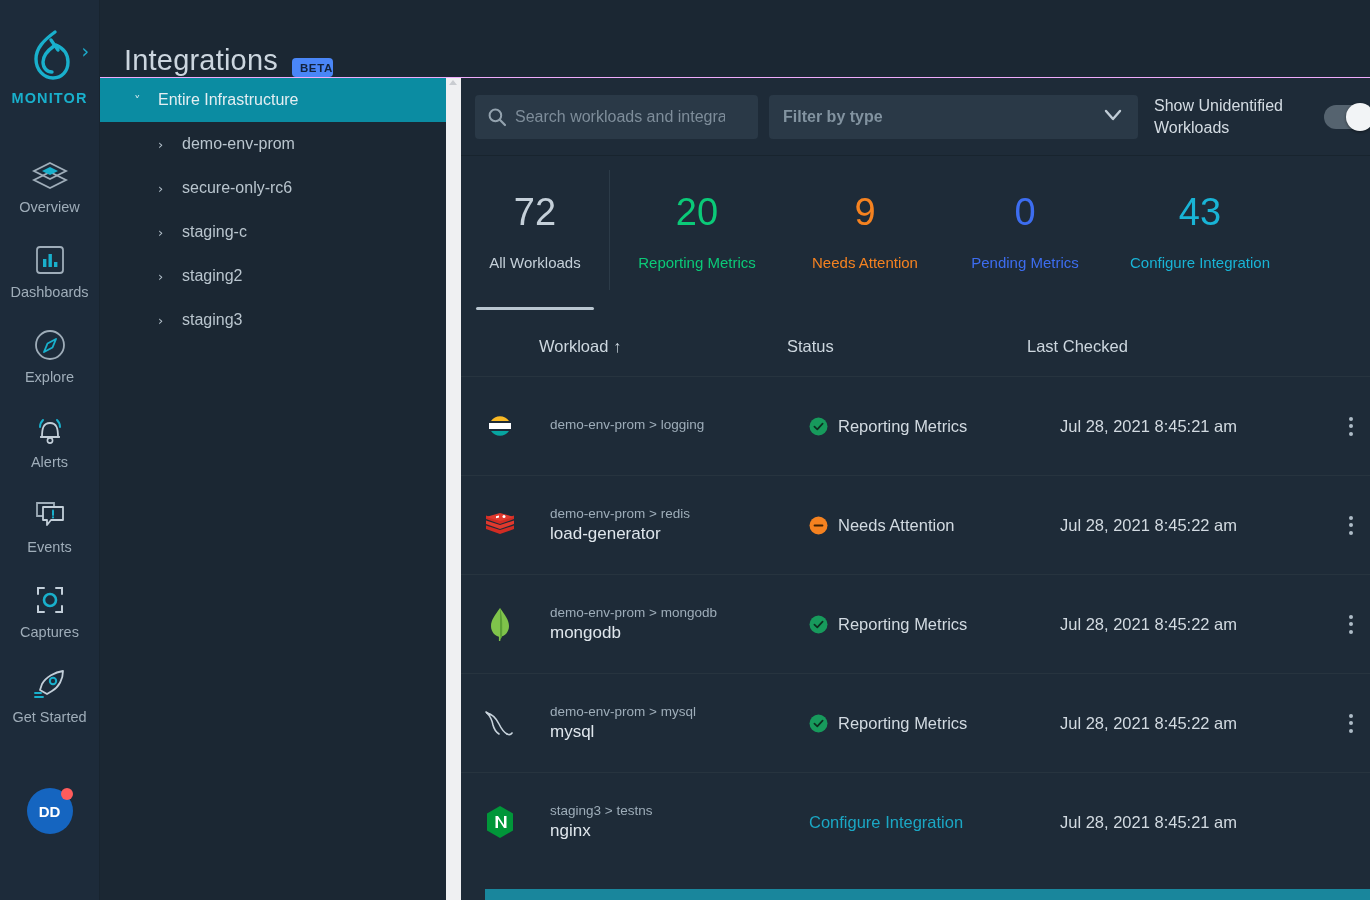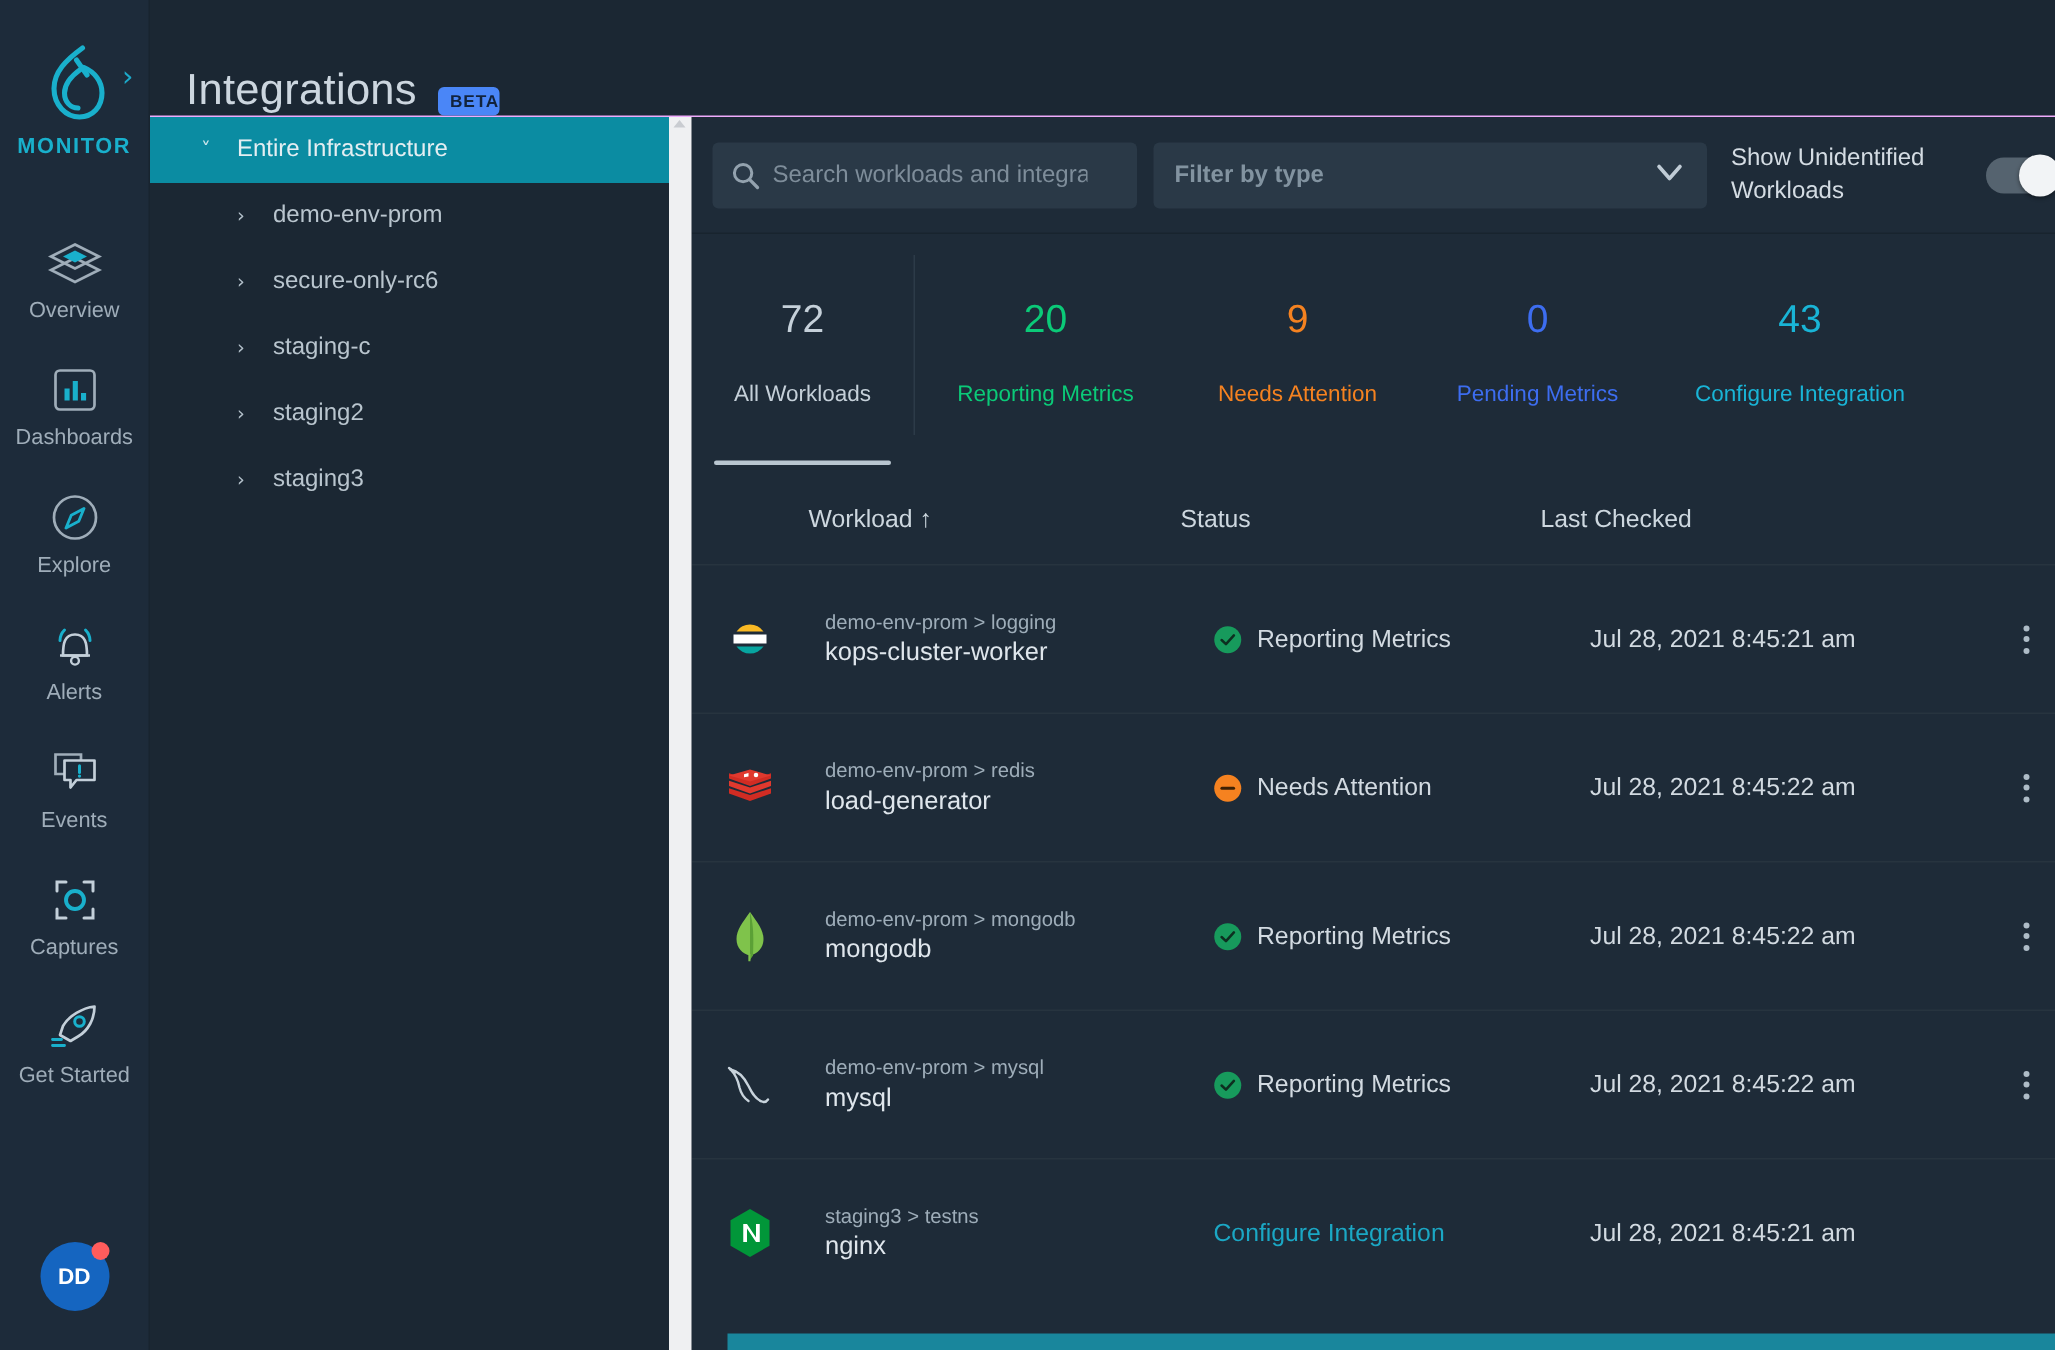--- a/index.html
+++ b/index.html
@@ -45,21 +45,21 @@
     cursor: pointer;
   }
   .rail-item .ic { height: 40px; display:flex; align-items:center; justify-content:center; }
   .rail-item .lb {
     margin-top: 4px;
     color: #9fadb9;
     font-size: 14.5px;
     white-space: nowrap;
   }
   .rail-avatar-wrap {
-    position: absolute; left: 0; right: 0; top: 828px;
+    position: absolute; left: 0; right: 0; top: 788px;
     display: flex; justify-content: center;
   }
   .rail-avatar {
     width: 46px; height: 46px; border-radius: 50%;
     background: #1565c0;
     color: #ffffff; font-size: 15px; font-weight: bold;
     display: flex; align-items: center; justify-content: center;
     position: relative;
   }
   .rail-avatar .dot {
@@ -190,21 +190,21 @@
 
   
   .stats { display: flex; padding: 14px 0 10px 0; height: 160px; }
   .stat {
     flex: 0 0 auto;
     display: flex; flex-direction: column; align-items: center;
     padding-top: 16px;
     position: relative;
     cursor: pointer;
   }
-  .stat .num { font-size: 26px; line-height: 52px; font-weight: normal; }
+  .stat .num { font-size: 38px; line-height: 52px; font-weight: normal; }
   .stat .lab { font-size: 15px; margin-top: 16px; white-space: nowrap; }
   .stat .underline {
     position: absolute; bottom: -4px; left: 50%; transform: translateX(-50%);
     width: 118px; height: 3px; background: #b9c6d0; border-radius: 2px;
   }
   .stat.divider::after {
     content:""; position: absolute; right: -1px; top: 0; bottom: 16px;
     width: 1px; background: #2c3b48;
   }
 
@@ -459,21 +459,20 @@
     <div class="trow">
       <div class="col-icon">
         <svg width="30" height="30" viewBox="0 0 30 30">
           <path d="M6 10 A11 11 0 0 1 24 10 Z" fill="#f9b924"></path>
           <rect x="4" y="12" width="22" height="6" fill="#ffffff"></rect>
           <path d="M6 20 A11 11 0 0 0 24 20 Z" fill="#07a5a0"></path>
         </svg>
       </div>
       <div class="col-workload">
         <div class="wl-path">demo-env-prom &gt; logging</div>
-        <div class="wl-name">kops-cluster-worker</div>
       </div>
       <div class="col-status">
         <div class="st">
           <span class="stico">
             <svg width="19" height="19" viewBox="0 0 19 19">
               <circle cx="9.5" cy="9.5" r="9" fill="#179a5c"></circle>
               <path d="M5.4 9.7 L8.3 12.4 L13.6 6.6" fill="none" stroke="#0d2f20" stroke-width="1.7" stroke-linecap="round" stroke-linejoin="round"></path>
             </svg>
           </span>
           <span class="sttext">Reporting Metrics</span>

